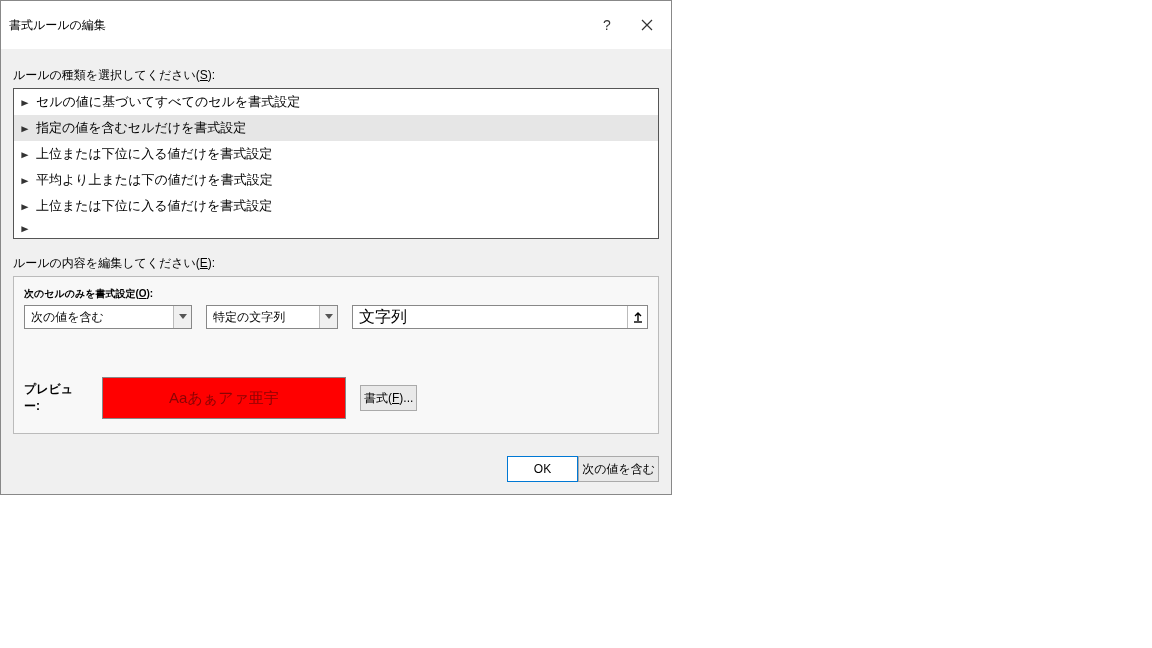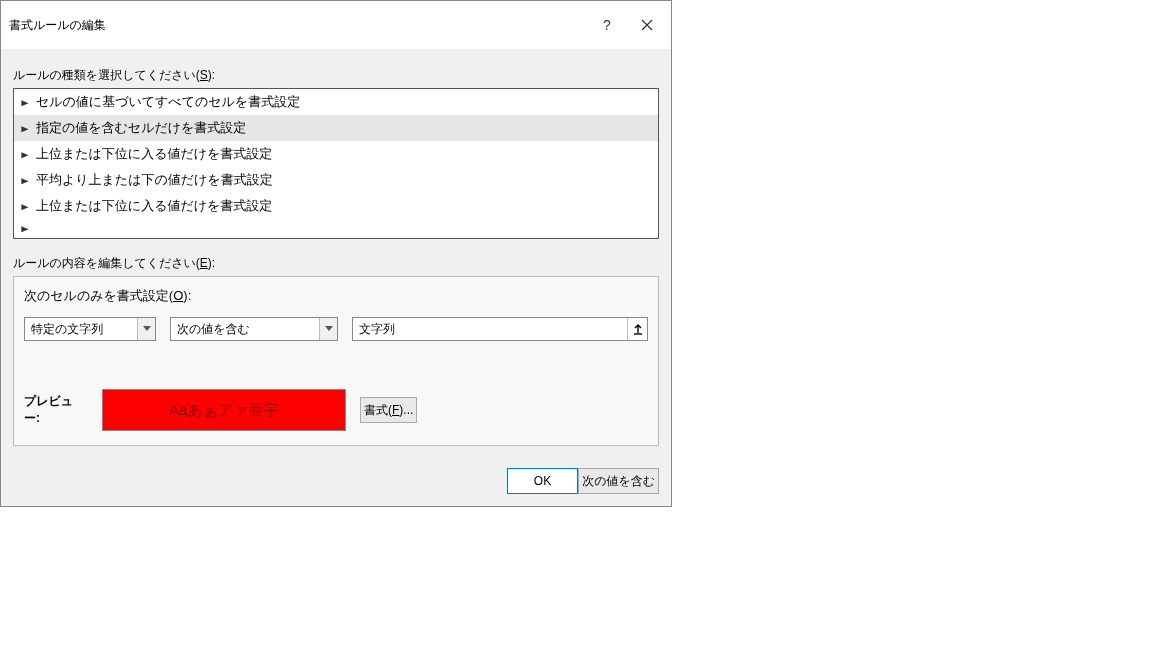--- a/index.html
+++ b/index.html
@@ -68,23 +68,23 @@
     color: #333;
     transform: scaleX(1.2);
   }
   .content-box {
     border: 1px solid #bbb;
     background: #f8f8f8;
     padding: 10px 10px 14px 10px;
     margin-top: 4px;
   }
   .content-heading {
-    font-weight: normal;
-    font-size: 13px;
-    margin-bottom: 12px;
+    font-weight: bold;
+    font-size: 10px;
+    margin-bottom: 4px;
   }
   .row {
     display: flex;
     align-items: center;
     gap: 14px;
   }
   .combo {
     display: flex;
     align-items: center;
     border: 1px solid #888;
@@ -115,21 +115,21 @@
     height: 24px;
     flex: 1;
     max-width: 310px;
   }
   .refedit input {
     border: none;
     outline: none;
     flex: 1;
     height: 20px;
     padding: 0 6px;
-    font-size: 12px;
+    font-size: 16px;
     font-family: inherit;
   }
   .ref-btn {
     width: 20px;
     height: 22px;
     border-left: 1px solid #bbb;
     display: flex;
     align-items: center;
     justify-content: center;
     background: #fff;
@@ -227,30 +227,30 @@
     <div class="section-label" style="margin-top:16px">
       <span>ルールの内容を編集してください(</span><span class="accel">E</span><span>):</span>
     </div>
 
     <div class="content-box">
       <div class="content-heading">
         <span>次のセルのみを書式設定(</span><span class="accel">O</span><span>):</span>
       </div>
 
       <div class="row">
-        <div class="combo" style="width:132px">
-          <div class="combo-text">特定の文字列</div>
+        <div class="combo" style="width:168px">
+          <div class="combo-text">次の値を含む</div>
           <div class="combo-btn">
             <svg viewBox="0 0 8 6">
                 <path d="M0 0 L4 5 L8 0 Z" fill="#555"></path>
               </svg>
           </div>
         </div>
-        <div class="combo" style="width:168px">
-          <div class="combo-text">次の値を含む</div>
+        <div class="combo" style="width:132px">
+          <div class="combo-text">特定の文字列</div>
           <div class="combo-btn">
             <svg viewBox="0 0 8 6">
                 <path d="M0 0 L4 5 L8 0 Z" fill="#555"></path>
               </svg>
           </div>
         </div>
         <div class="refedit">
           <input type="text" value="文字列" style="">
           <div class="ref-btn">
             <svg width="12" height="12" viewBox="0 0 12 12">

